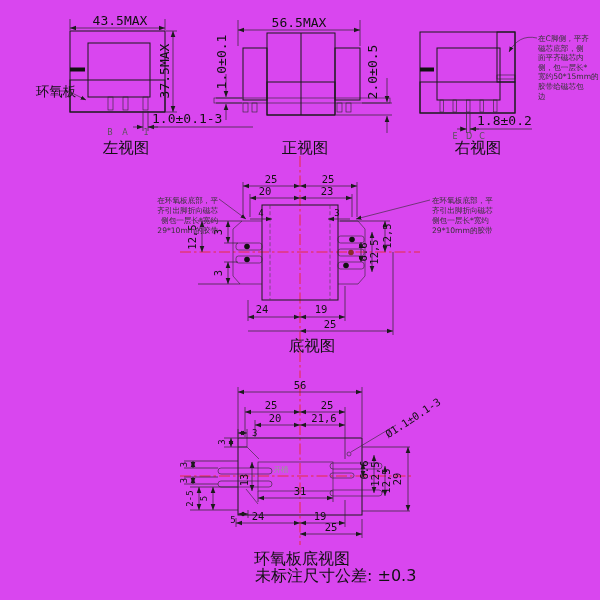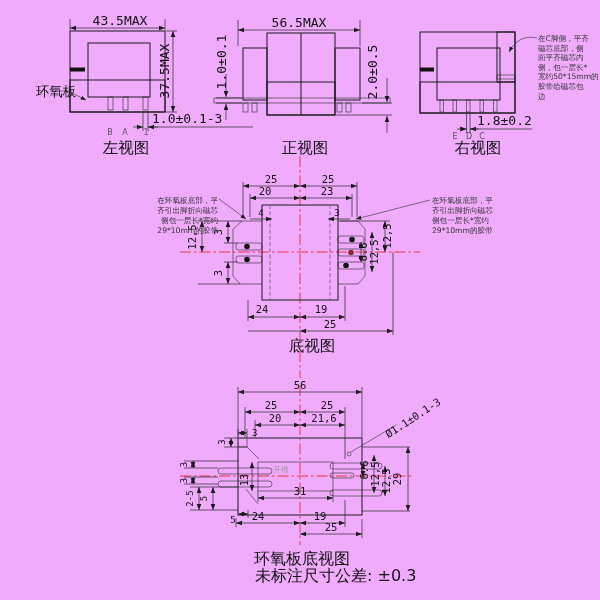--- a/index.html
+++ b/index.html
@@ -1,16 +1,16 @@
 <!DOCTYPE html>
 <html><head>
 <meta charset="utf-8">
 <style>
   html,body{margin:0;padding:0;background:#ffffff;}
-  .page{position:relative;width:600px;height:600px;background:#f0abfc;overflow:hidden;}
+  .page{position:relative;width:600px;height:600px;background:#d946ef;overflow:hidden;}
   svg{display:block;}
   .ln{stroke:#1b1b1b;stroke-width:1;fill:none;}
   .lt{stroke:#2a2a2a;stroke-width:.6;fill:none;}
   .dim{stroke:#2a2a2a;stroke-width:.7;fill:none;}
   .red{stroke:#e82c2c;stroke-width:.9;fill:none;stroke-dasharray:11 3 2.5 3;}
   .hid{stroke:#444;stroke-width:.6;stroke-dasharray:4 2.2;fill:none;}
   text{fill:#111;font-family:"DejaVu Sans Mono","Liberation Mono",monospace;}
   .dimt{font-size:13px;}
   .dimm{font-size:10.5px;}
   .tiny{font-size:9px;}

